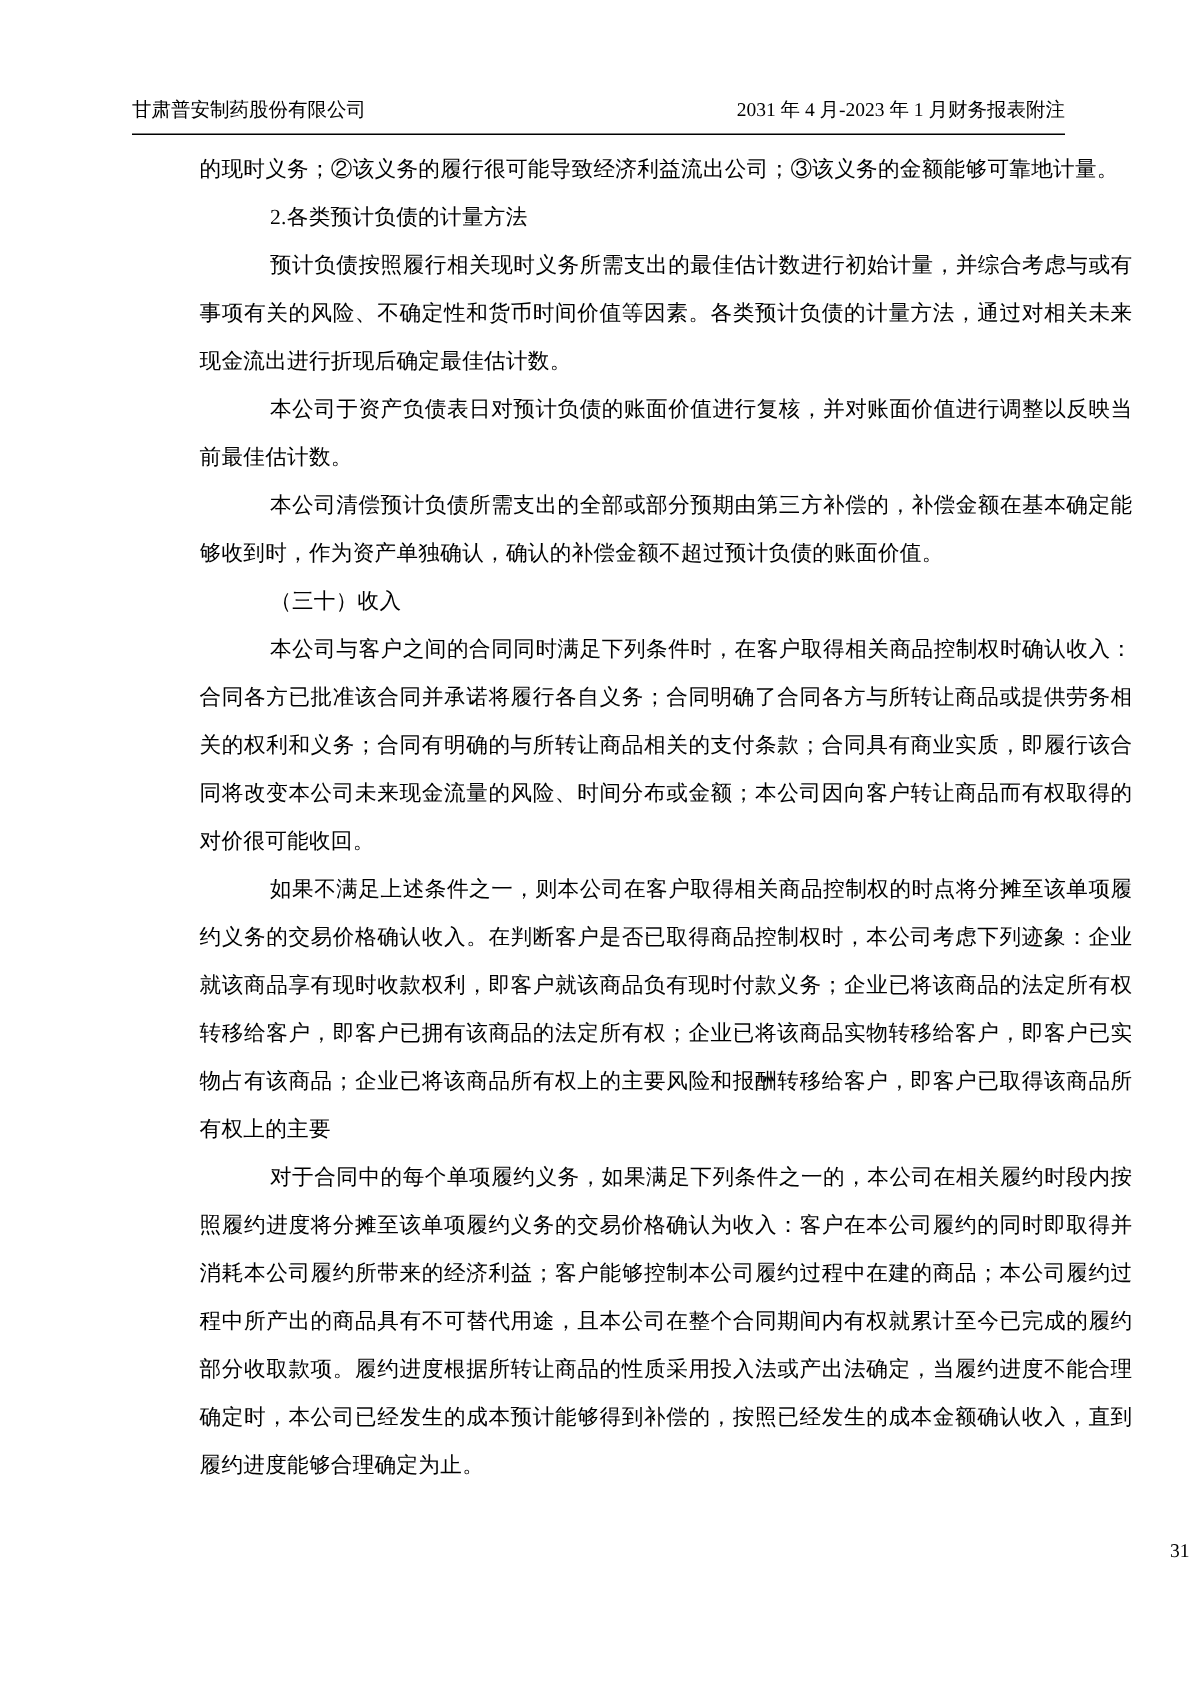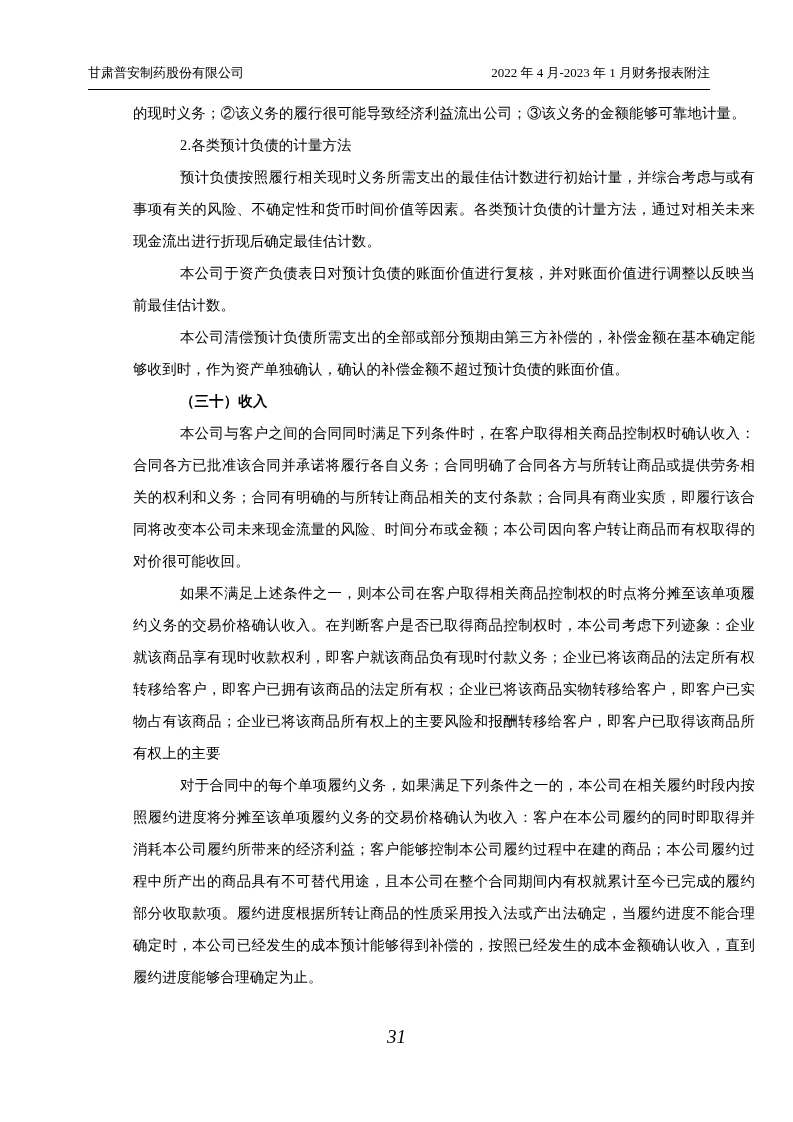--- a/index.html
+++ b/index.html
@@ -48,40 +48,39 @@
     margin-left: 45px;
   }
   .content p {
     margin: 0;
     padding: 0;
   }
   .indent {
     text-indent: 47px;
   }
   .bold-heading {
-    font-weight: bold;
+    font-weight: normal;
   }
   .footer {
     position: absolute;
     top: 1026px;
     left: 0;
     width: 100%;
-    text-align: center;
-    font-size: 19px;
-    font-style: italic;
+    text-align: right;
+    font-size: 13px;
   }
 </style>
 </head>
 <body>
 
 <div class="page">
 
   <div class="header">
     <span class="company">甘肃普安制药股份有限公司</span>
-    <span class="report-title">2022 年 4 月-2023 年 1 月财务报表附注</span>
+    <span class="report-title">2031 年 4 月-2023 年 1 月财务报表附注</span>
   </div>
 
   <div class="content">
     <p>的现时义务；②该义务的履行很可能导致经济利益流出公司；③该义务的金额能够可靠地计量。</p>
     <p class="indent">2.各类预计负债的计量方法</p>
     <p class="indent">预计负债按照履行相关现时义务所需支出的最佳估计数进行初始计量，并综合考虑与或有事项有关的风险、不确定性和货币时间价值等因素。各类预计负债的计量方法，通过对相关未来现金流出进行折现后确定最佳估计数。</p>
     <p class="indent">本公司于资产负债表日对预计负债的账面价值进行复核，并对账面价值进行调整以反映当前最佳估计数。</p>
     <p class="indent">本公司清偿预计负债所需支出的全部或部分预期由第三方补偿的，补偿金额在基本确定能够收到时，作为资产单独确认，确认的补偿金额不超过预计负债的账面价值。</p>
     <p class="indent bold-heading">（三十）收入</p>
     <p class="indent">本公司与客户之间的合同同时满足下列条件时，在客户取得相关商品控制权时确认收入：合同各方已批准该合同并承诺将履行各自义务；合同明确了合同各方与所转让商品或提供劳务相关的权利和义务；合同有明确的与所转让商品相关的支付条款；合同具有商业实质，即履行该合同将改变本公司未来现金流量的风险、时间分布或金额；本公司因向客户转让商品而有权取得的对价很可能收回。</p>

